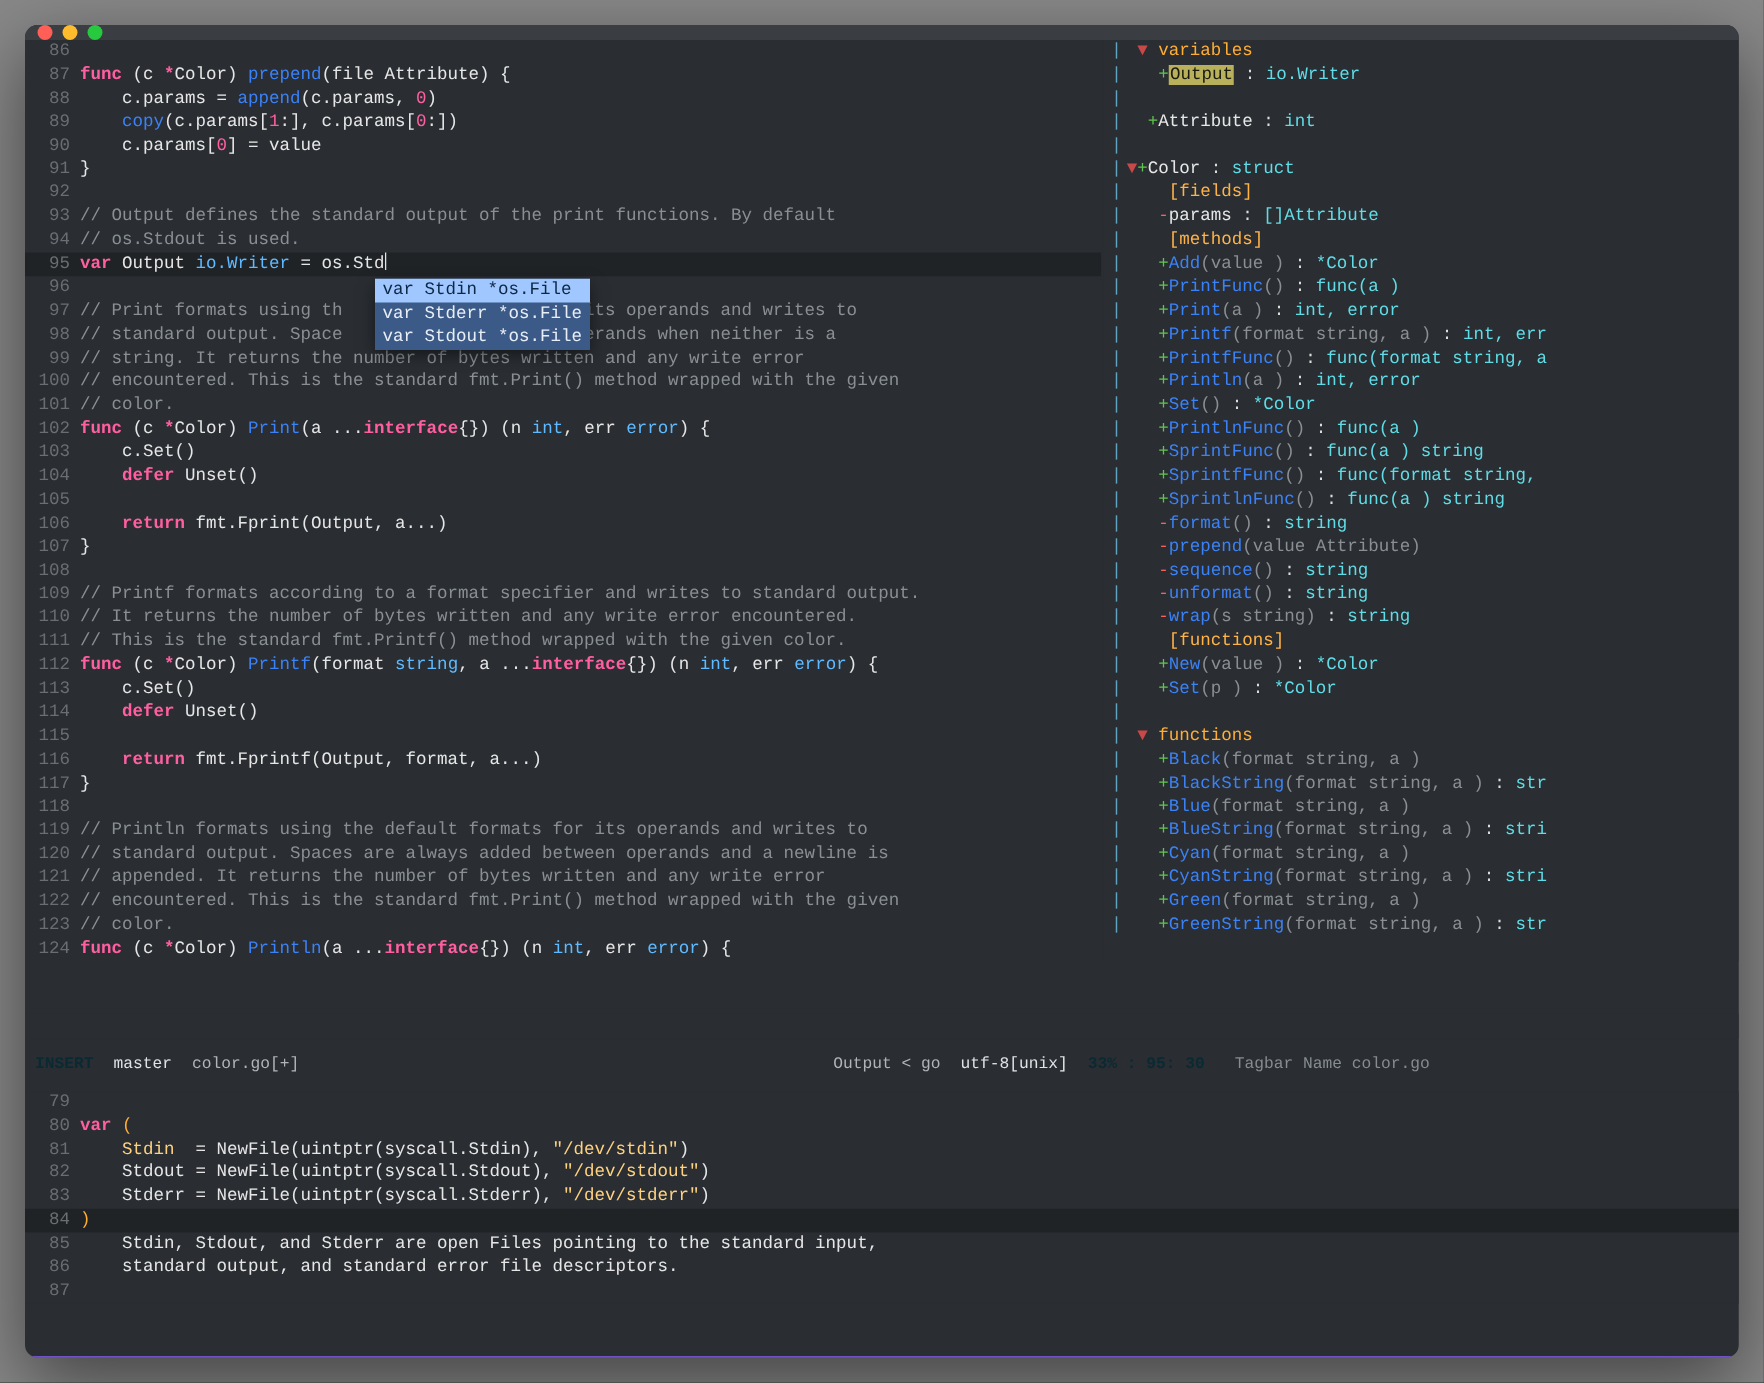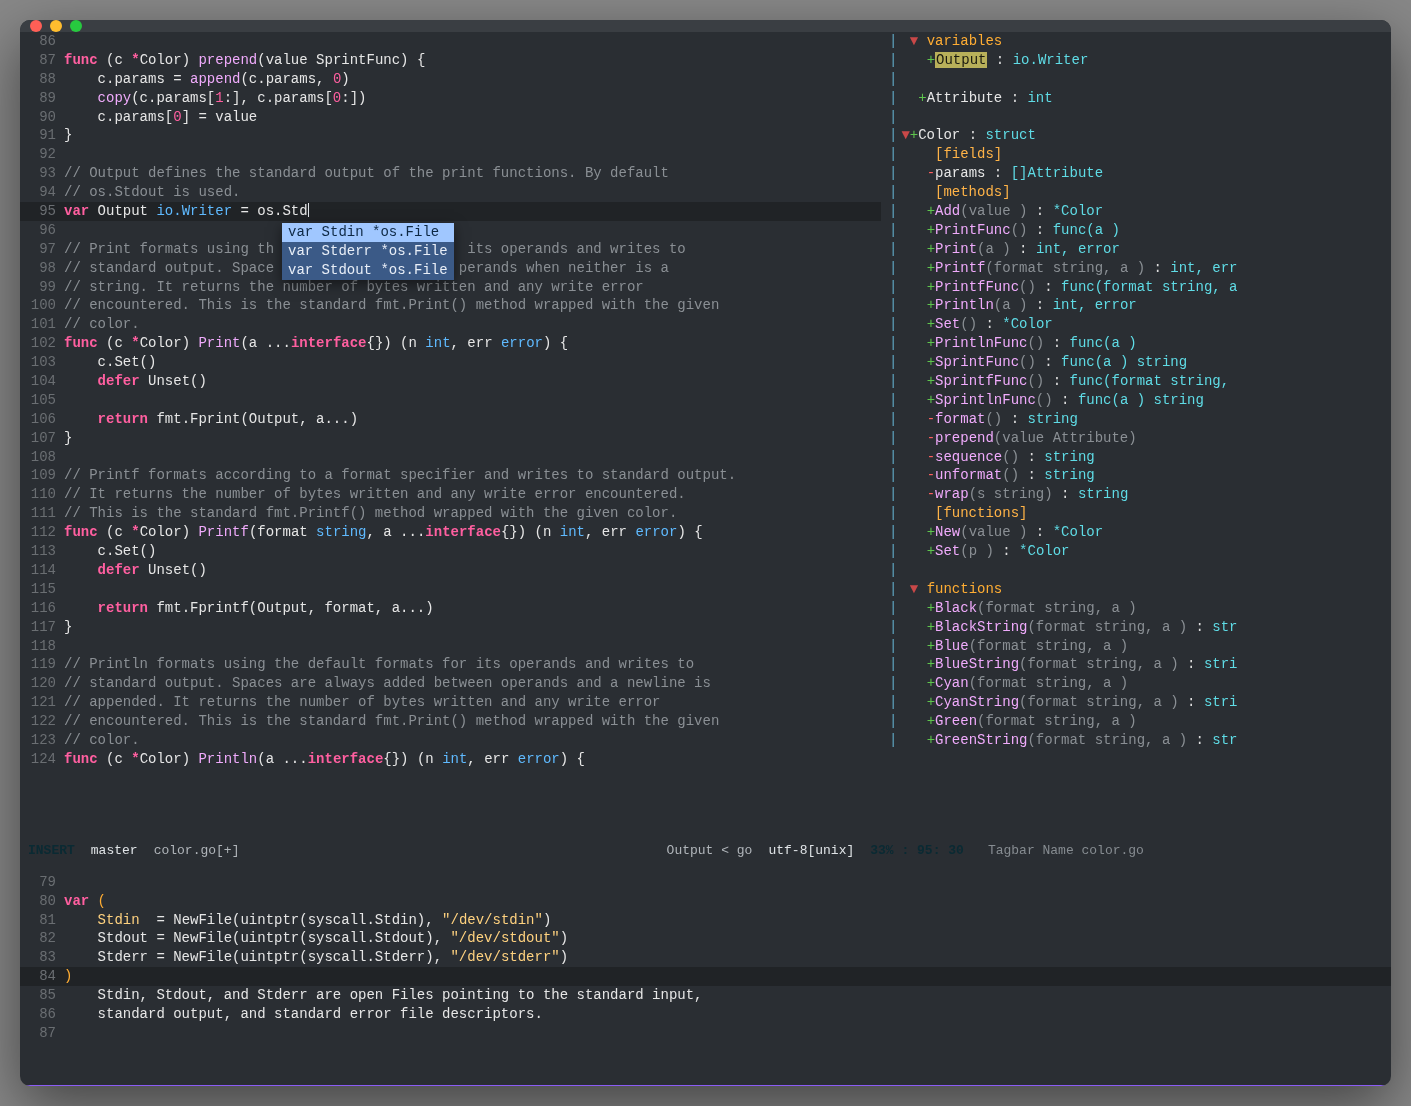--- a/index.html
+++ b/index.html
@@ -52,21 +52,21 @@
   .gutter {
     width: 44px;
     color: #6a6e72;
     text-align: right;
     padding-right: 8px;
     display: inline-block;
   }
   .line { white-space: pre; }
   .line.cursor { background: #202326; }
   .kw { color: #ff5fa0; font-weight: bold;}
-  .fn { color: #f0abfc; margin-top: 32px; }
+  .fn { color: #3b82f6; margin-top: 32px; }
   .type { color: #5fbaff; }
   .ident { color: #e6e6e6; }
   .num { color: #ff5fa0; }
   .str { color: #ffd27f; }
   .cmt { color: #8a8f94; }
   .orange { color: #ffad33; }
   .green { color: #5ec54d; }
   .red { color: #ff5f5f; }
   .cyan { color: #5fdce6; }
   .tagbar {
@@ -131,21 +131,21 @@
 <div class="window">
   <div class="titlebar">
     <div class="tb-dot tb-red"></div>
     <div class="tb-dot tb-yellow"></div>
     <div class="tb-dot tb-green"></div>
   </div>
   <div class="body">
     <div class="upper">
       <div class="editor" id="editor-main">
           <div class="line"><span class="gutter">86</span><span></span></div>
-          <div class="line"><span class="gutter">87</span><span><span class="kw">func </span><span class="ident">(c </span><span class="kw">*</span><span class="ident">Color) </span><span class="fn">prepend</span><span class="ident">(value SprintFunc) {</span></span></div>
+          <div class="line"><span class="gutter">87</span><span><span class="kw">func </span><span class="ident">(c </span><span class="kw">*</span><span class="ident">Color) </span><span class="fn">prepend</span><span class="ident">(file Attribute) {</span></span></div>
           <div class="line"><span class="gutter">88</span><span><span class="ident">    c.params = </span><span class="fn">append</span><span class="ident">(c.params, </span><span class="num">0</span><span class="ident">)</span></span></div>
           <div class="line"><span class="gutter">89</span><span><span class="ident">    </span><span class="fn">copy</span><span class="ident">(c.params[</span><span class="num">1</span><span class="ident">:], c.params[</span><span class="num">0</span><span class="ident">:])</span></span></div>
           <div class="line"><span class="gutter">90</span><span><span class="ident">    c.params[</span><span class="num">0</span><span class="ident">] = value</span></span></div>
           <div class="line"><span class="gutter">91</span><span><span class="ident">}</span></span></div>
           <div class="line"><span class="gutter">92</span><span></span></div>
           <div class="line"><span class="gutter">93</span><span><span class="cmt">// Output defines the standard output of the print functions. By default</span></span></div>
           <div class="line"><span class="gutter">94</span><span><span class="cmt">// os.Stdout is used.</span></span></div>
           <div class="line cursor"><span class="gutter">95</span><span><span class="kw">var </span><span class="ident">Output </span><span class="type">io.Writer</span><span class="ident"> = os.Std</span><span class="vbar"></span></span></div>
           <div class="line"><span class="gutter">96</span><span></span></div>
           <div class="line"><span class="gutter">97</span><span><span class="cmt">// Print formats using th                       its operands and writes to</span></span></div>
@@ -169,21 +169,21 @@
           <div class="line"><span class="gutter">115</span><span></span></div>
           <div class="line"><span class="gutter">116</span><span><span class="ident">    </span><span class="kw">return </span><span class="ident">fmt.Fprintf(Output, format, a...)</span></span></div>
           <div class="line"><span class="gutter">117</span><span><span class="ident">}</span></span></div>
           <div class="line"><span class="gutter">118</span><span></span></div>
           <div class="line"><span class="gutter">119</span><span><span class="cmt">// Println formats using the default formats for its operands and writes to</span></span></div>
           <div class="line"><span class="gutter">120</span><span><span class="cmt">// standard output. Spaces are always added between operands and a newline is</span></span></div>
           <div class="line"><span class="gutter">121</span><span><span class="cmt">// appended. It returns the number of bytes written and any write error</span></span></div>
           <div class="line"><span class="gutter">122</span><span><span class="cmt">// encountered. This is the standard fmt.Print() method wrapped with the given</span></span></div>
           <div class="line"><span class="gutter">123</span><span><span class="cmt">// color.</span></span></div>
           <div class="line"><span class="gutter">124</span><span><span class="kw">func </span><span class="ident">(c </span><span class="kw">*</span><span class="ident">Color) </span><span class="fn">Println</span><span class="ident">(a ...</span><span class="kw">interface</span><span class="ident">{}) (n </span><span class="type">int</span><span class="ident">, err </span><span class="type">error</span><span class="ident">) {</span></span></div>
-          <div class="popup" style="top: 191px; left: 262px;">
+          <div class="popup" style="top: 191px; left: 280px;">
             <div class="row sel">var Stdin *os.File </div>
             <div class="row">var Stderr *os.File</div>
             <div class="row">var Stdout *os.File</div>
           </div>
         </div>
       <div class="tagbar" id="tagbar">
           <div class="barline"><span class="pipe">|</span><span> </span><span class="tri">▼ </span><span class="orange">variables</span></div>
           <div class="barline"><span class="pipe">|</span><span>   </span><span class="green">+</span><span class="hl-out">Output</span><span> : </span><span class="cyan">io.Writer</span></div>
           <div class="barline"><span class="pipe">|</span><span> </span><span></span></div>
           <div class="barline"><span class="pipe">|</span><span>  </span><span class="green">+</span><span class="ident">Attribute</span><span> : </span><span class="cyan">int</span></div>

